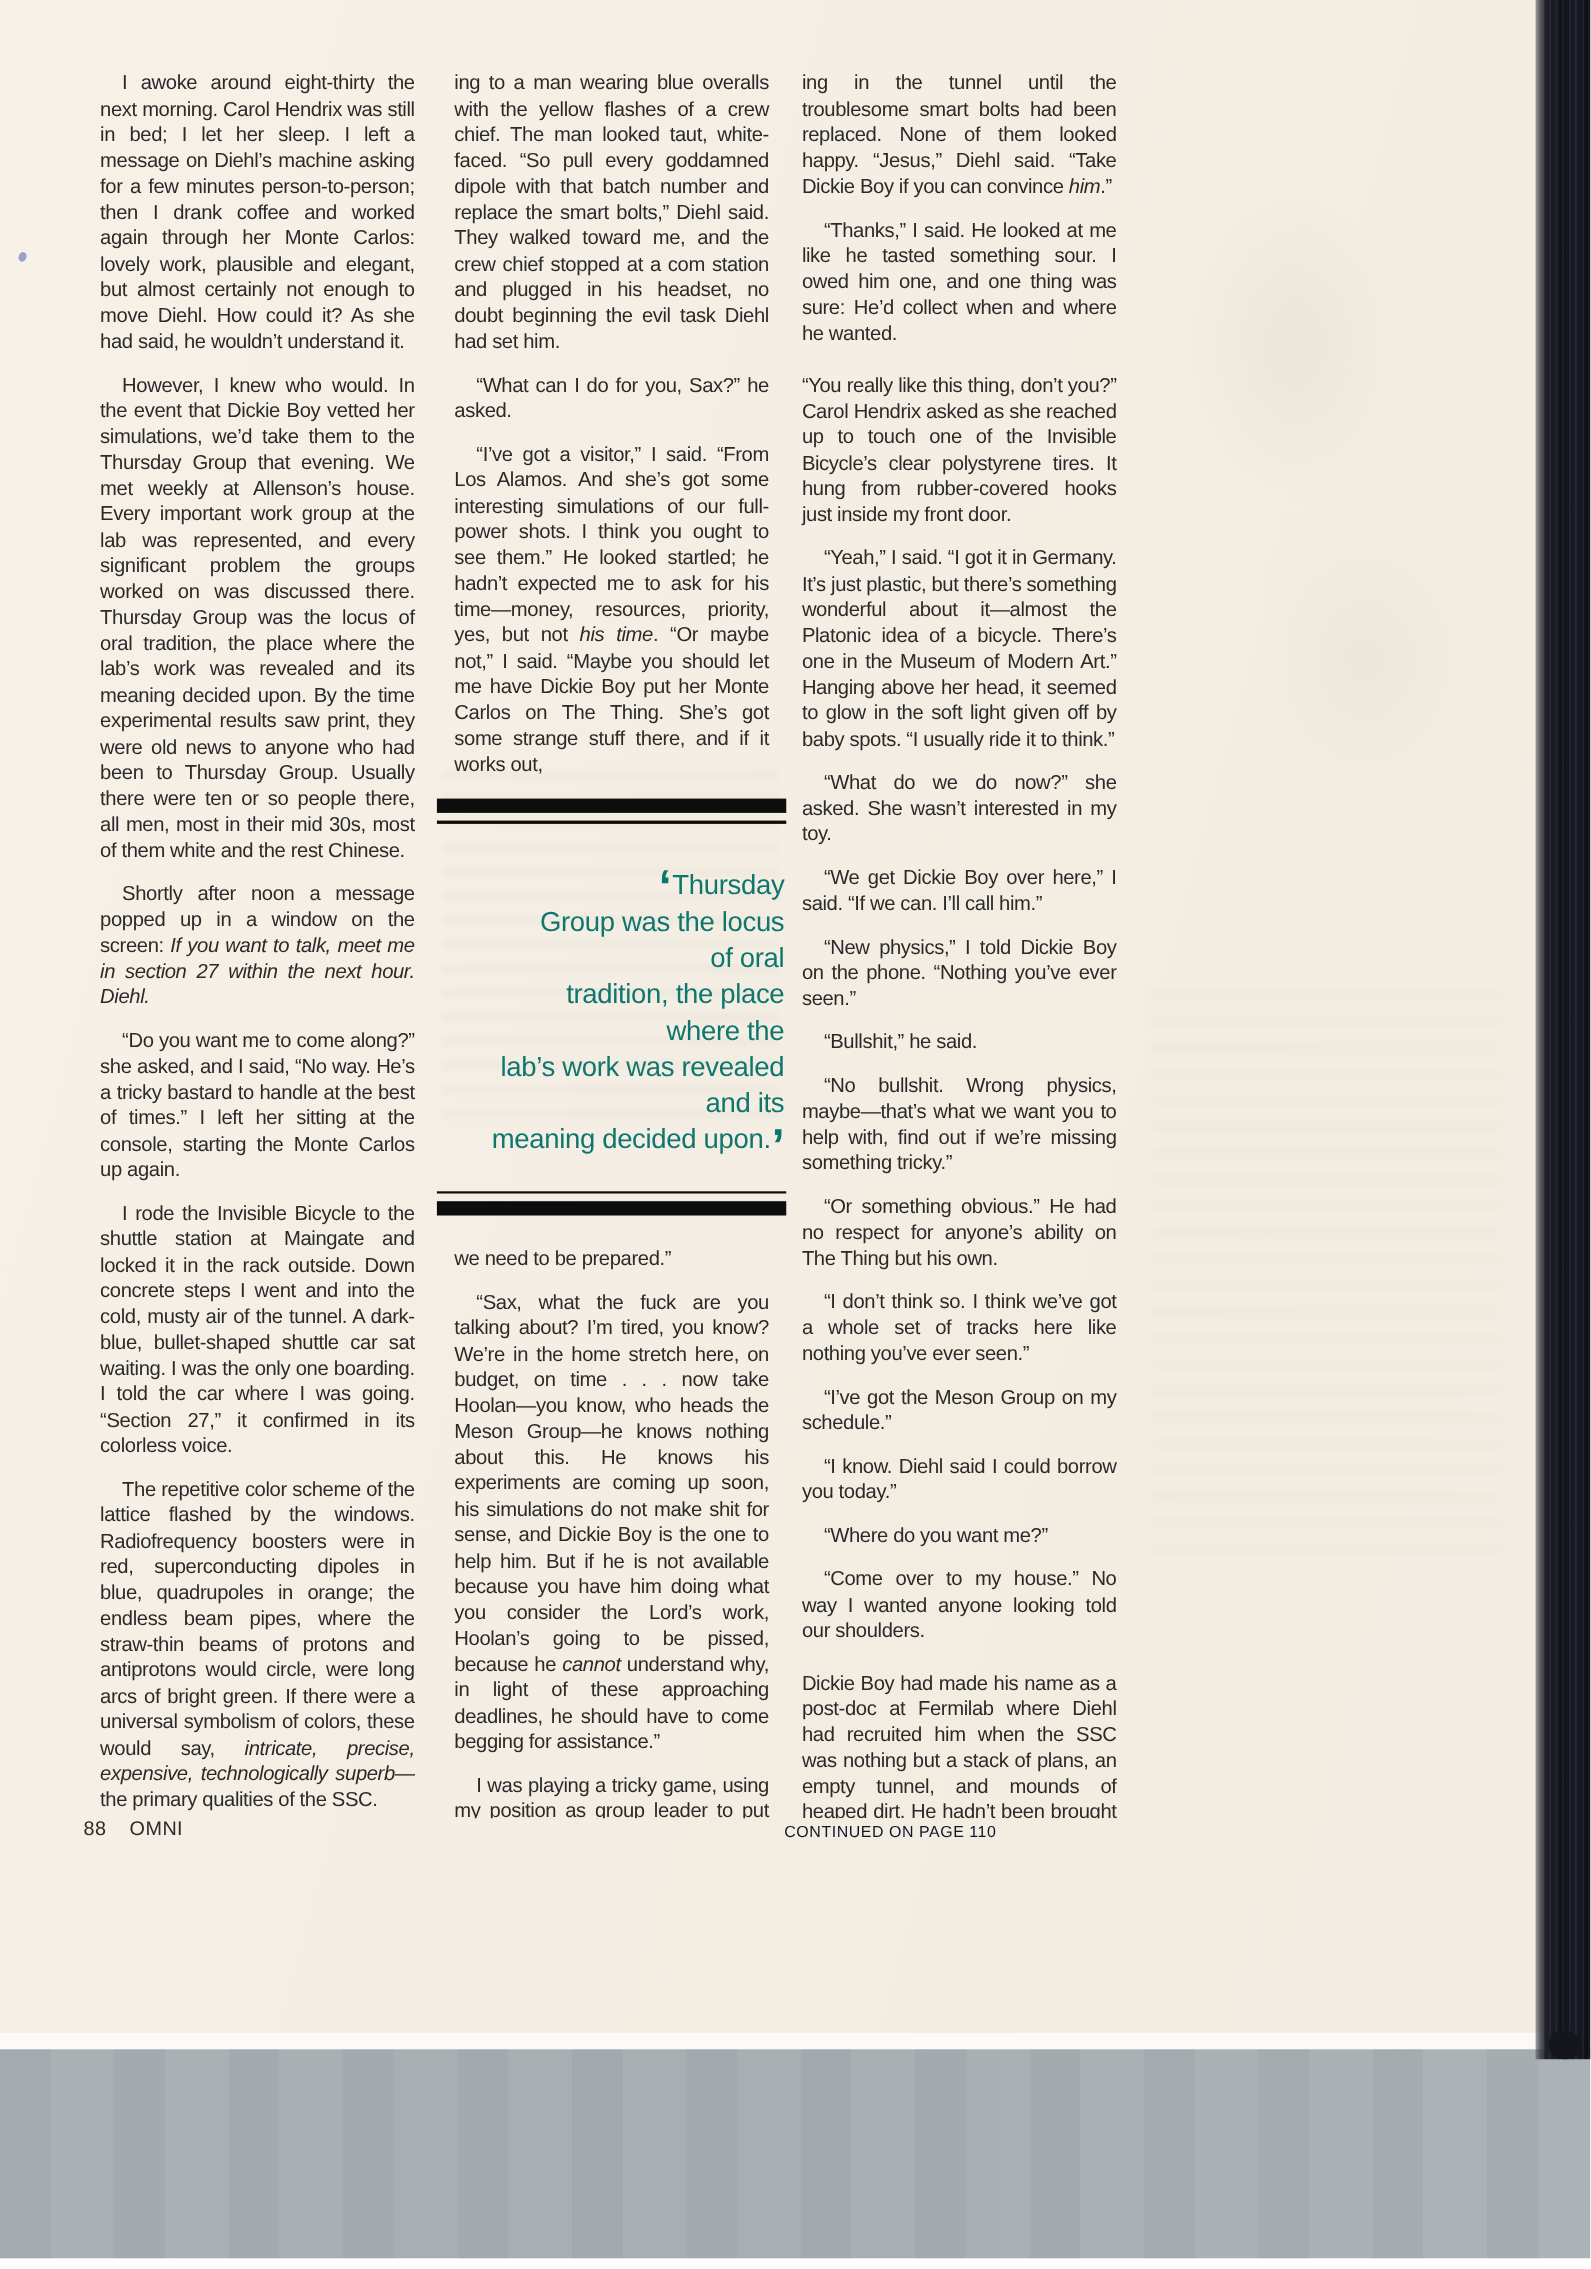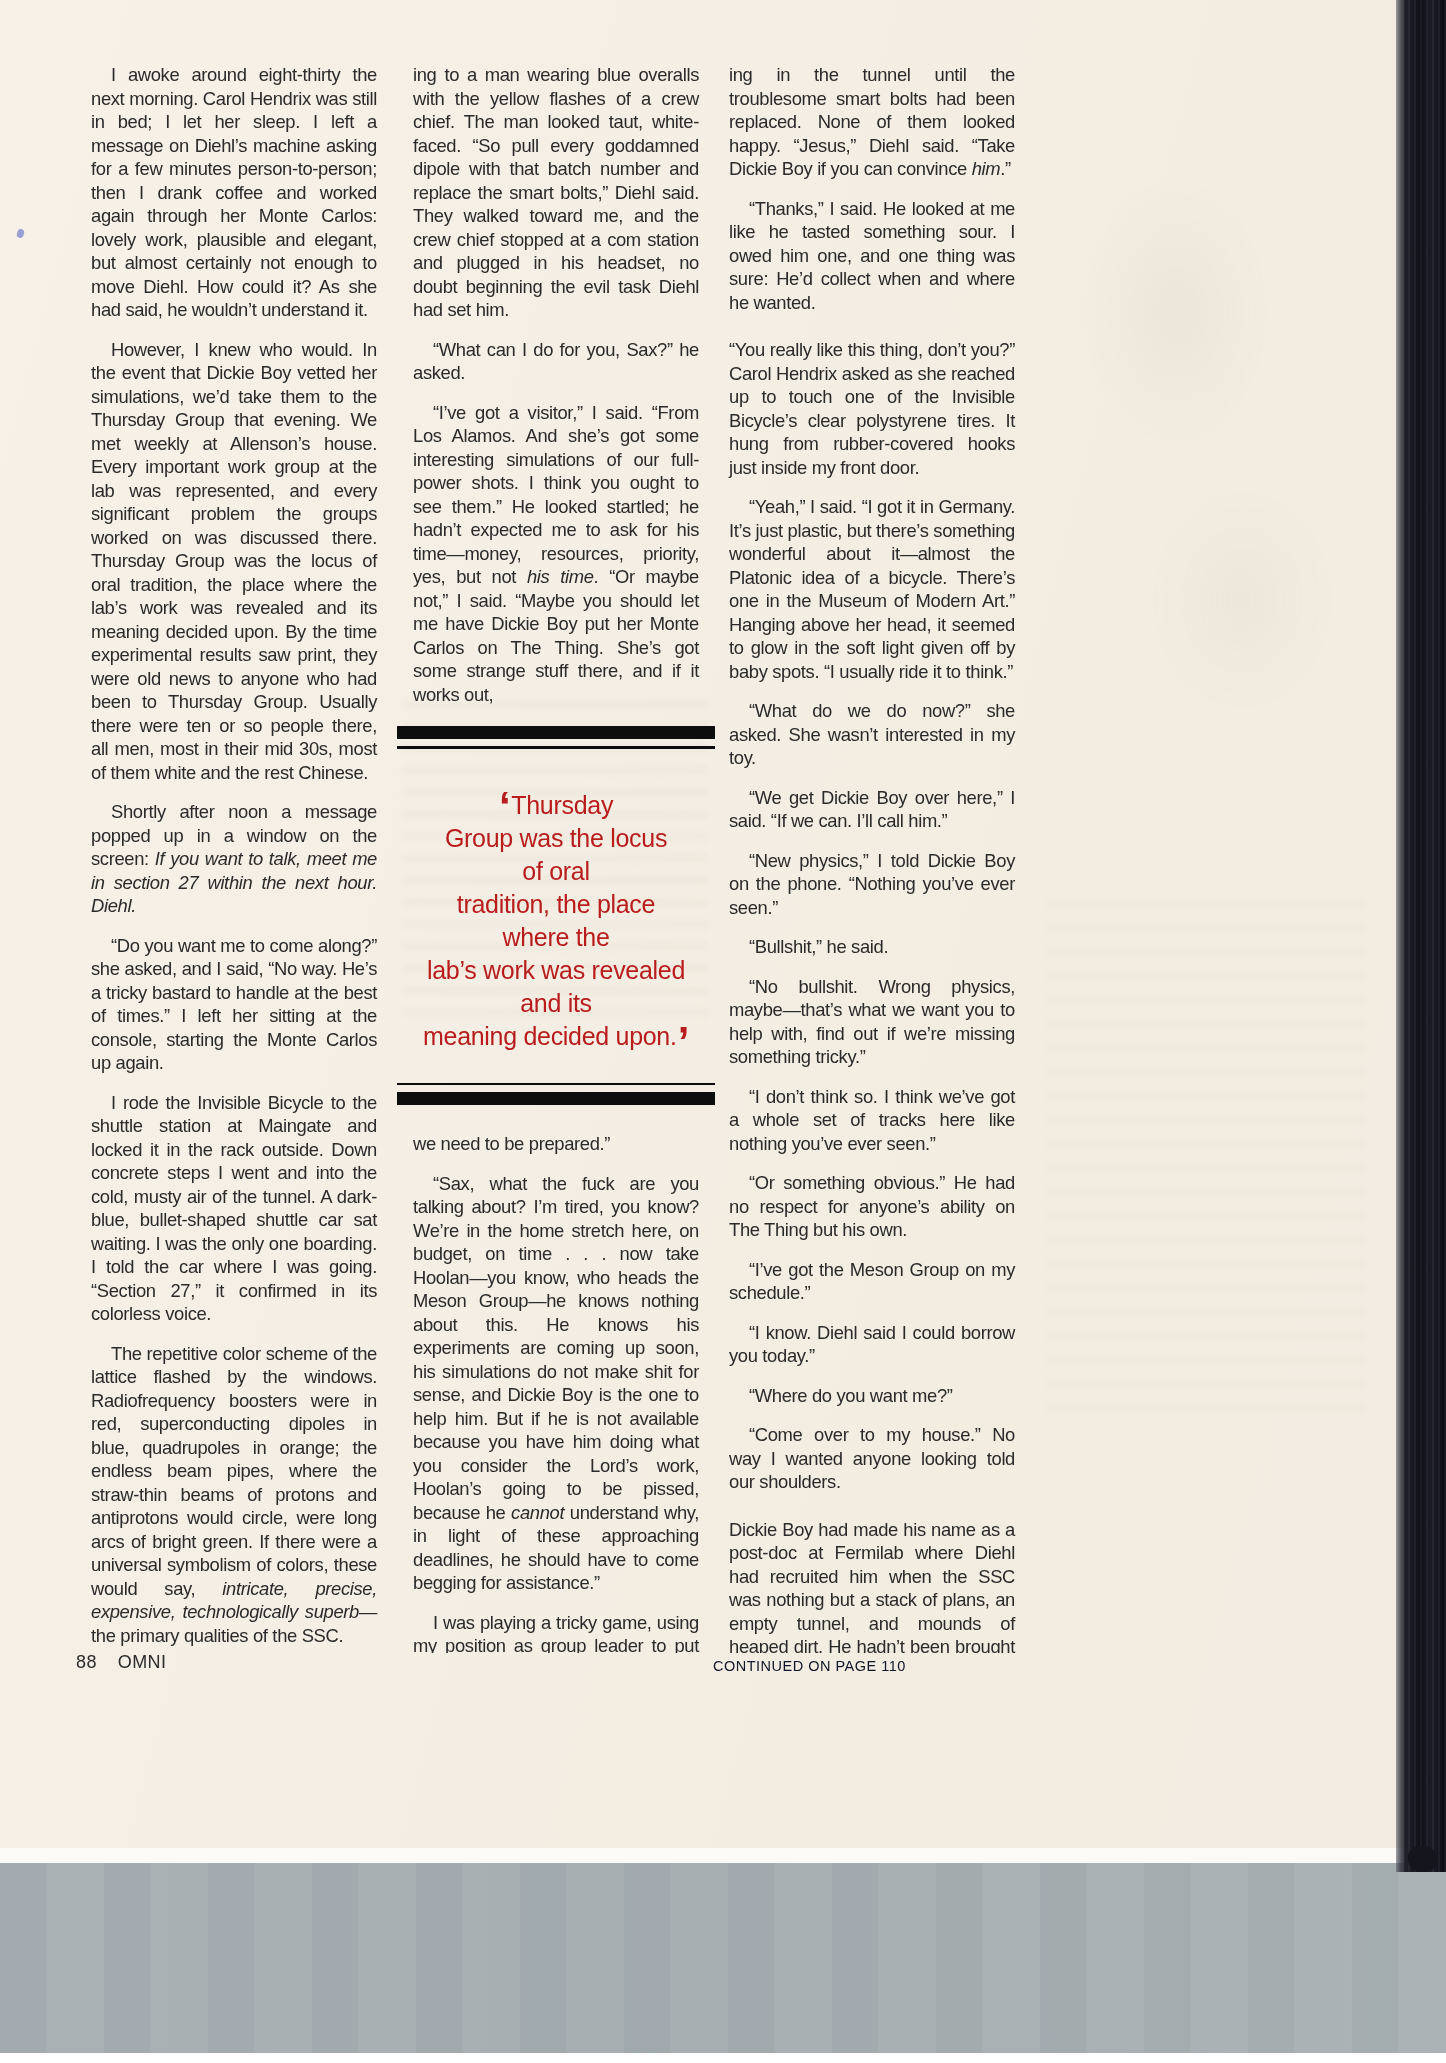--- a/index.html
+++ b/index.html
@@ -39,22 +39,22 @@
   p.para{margin:16px;}
   p.ind{text-indent:20px;}
   p.gap{margin-top:24px;}
   .it{font-style:italic;}
 
   .pullquote{margin:20px 0 27px 0;}
   .rule .bar{height:13px;background:#0d0d0d;}
   .rule .line{height:2.5px;background:#0d0d0d;}
   .rule-top .bar{margin-bottom:7px;}
   .rule-bottom .line{margin-bottom:7px;}
-  .pq-text{padding:40px 2px 30px 2px;text-align:center;font-size:25px;line-height:33px;
-           letter-spacing:-0.3px;color:#b91c1c;}
+  .pq-text{padding:40px 2px 30px 2px;text-align:right;font-size:25px;line-height:33px;
+           letter-spacing:-0.3px;color:#0f766e;}
   .pq-line{text-indent:0;}
   .q{font-weight:bold;font-size:42px;line-height:0;position:relative;}
   .q.qo{top:7px;margin-right:1px;}
   .q.qc{top:11px;margin-left:1px;}
 
   .folio{position:absolute;left:76px;top:1652px;font-size:18px;letter-spacing:.4px;color:#2c2c2c;}
   .folio .num{margin-right:21px;}
   .continued{position:absolute;left:713px;top:1658px;font-size:14.5px;letter-spacing:.5px;color:#0f172a;}
 </style>
 </head>
@@ -117,22 +117,22 @@
   <div class="col col3">
       <p class="para"><span>ing in the tunnel until the troublesome smart bolts had been replaced. None of them looked happy. “Jesus,” Diehl said. “Take Dickie Boy if you can convince </span><span class="it">him</span><span>.”</span></p>
       <p class="para ind"><span>“Thanks,” I said. He looked at me like he tasted something sour. I owed him one, and one thing was sure: He’d collect when and where he wanted.</span></p>
       <p class="para gap"><span>“You really like this thing, don’t you?” Carol Hendrix asked as she reached up to touch one of the Invisible Bicycle’s clear polystyrene tires. It hung from rubber-covered hooks just inside my front door.</span></p>
       <p class="para ind"><span>“Yeah,” I said. “I got it in Germany. It’s just plastic, but there’s something wonderful about it—almost the Platonic idea of a bicycle. There’s one in the Museum of Modern Art.” Hanging above her head, it seemed to glow in the soft light given off by baby spots. “I usually ride it to think.”</span></p>
       <p class="para ind"><span>“What do we do now?” she asked. She wasn’t interested in my toy.</span></p>
       <p class="para ind"><span>“We get Dickie Boy over here,” I said. “If we can. I’ll call him.”</span></p>
       <p class="para ind"><span>“New physics,” I told Dickie Boy on the phone. “Nothing you’ve ever seen.”</span></p>
       <p class="para ind"><span>“Bullshit,” he said.</span></p>
       <p class="para ind"><span>“No bullshit. Wrong physics, maybe—that’s what we want you to help with, find out if we’re missing something tricky.”</span></p>
+      <p class="para ind"><span>“Or something obvious.” He had no respect for anyone’s ability on The Thing but his own.</span></p>
       <p class="para ind"><span>“I don’t think so. I think we’ve got a whole set of tracks here like nothing you’ve ever seen.”</span></p>
-      <p class="para ind"><span>“Or something obvious.” He had no respect for anyone’s ability on The Thing but his own.</span></p>
       <p class="para ind"><span>“I’ve got the Meson Group on my schedule.”</span></p>
       <p class="para ind"><span>“I know. Diehl said I could borrow you today.”</span></p>
       <p class="para ind"><span>“Where do you want me?”</span></p>
       <p class="para ind"><span>“Come over to my house.” No way I wanted anyone looking told our shoulders.</span></p>
       <p class="para gap"><span>Dickie Boy had made his name as a post-doc at Fermilab where Diehl had recruited him when the SSC was nothing but a stack of plans, an empty tunnel, and mounds of heaped dirt. He hadn’t been brought on for his good looks: He stood just over six feet tall and weighed maybe a hundred and thirty pounds; his dull, brown hair was tied into dreadlocks; he had a long, thin nose and close-set eyes and usually seemed slightly dirty. However, in his brief time at Texlab he had already made legendary forays on The Thing—the last, a tricky sequence of pion studies, lasted nearly seventy-two hours, during which time Dickie Boy had worked</span></p>
     </div>
 
   <div class="folio">
     <span class="num">88</span><span class="mag">OMNI</span>
   </div>

